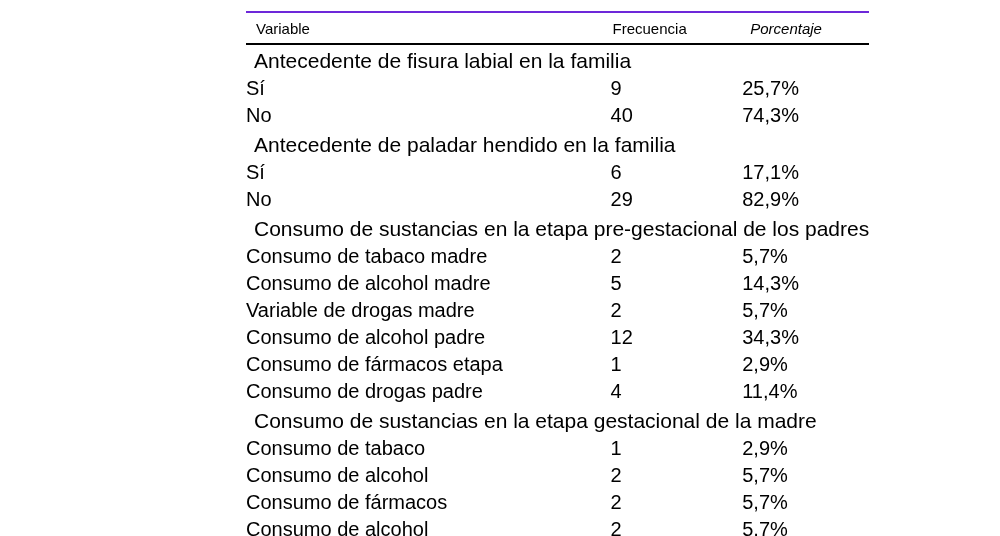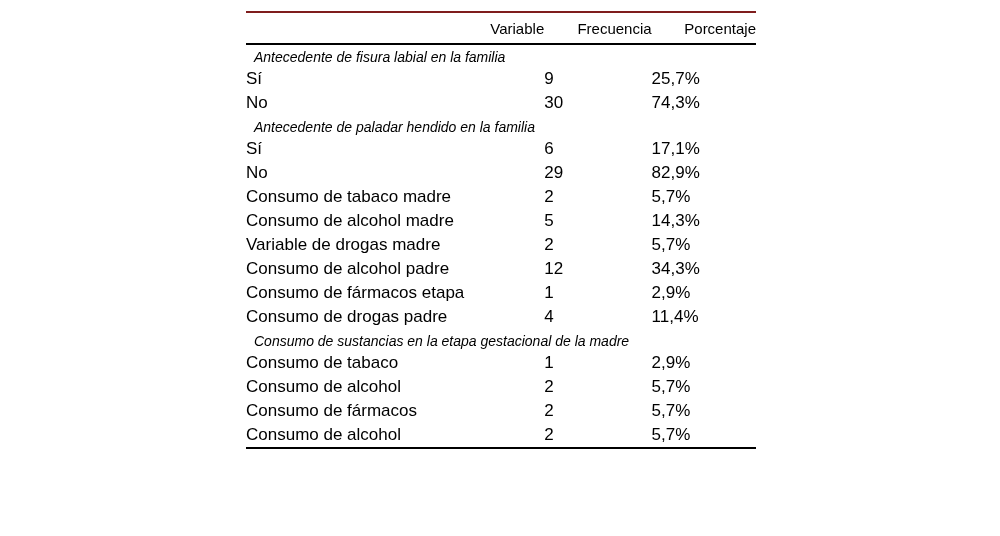--- a/index.html
+++ b/index.html
@@ -20,40 +20,39 @@
     top: 11px;
     width: 510px;
   }
   table.freq-table {
     width: 510px;
     border-collapse: collapse;
     font-size: 15px;
   }
   table.freq-table tr.header-row > th {
     font-weight: normal;
-    text-align: right;
+    text-align: left;
     padding: 7px 0 6px 0;
     font-size: 15px;
-    border-top: 2px solid #7f1d1d;
+    border-top: 2px solid #6d28d9;
     border-bottom: 2px solid #000;
     vertical-align: bottom;
   }
   th.col-variable { width: 300px; padding-left: 10px !important; }
   th.col-frecuencia { width: 110px; padding-left: 2px !important; margin-top: 27px; }
-  th.col-porcentaje { width: 100px; padding-left: 8px !important; }
+  th.col-porcentaje { width: 100px; padding-left: 8px !important; font-style: italic; }
 
   tr.section-row > td {
-    font-style: italic;
     padding: 4px 0 2px 8px;
-    font-size: 14px;
+    font-size: 21px;
     white-space: nowrap;
   }
   tr.data-row > td {
     padding: 2px 0 2px 0;
-    font-size: 17px;
+    font-size: 20px;
     white-space: nowrap;
   }
   td.cell-label { padding-left: 31px; }
   td.cell-freq  { padding-left: 2px; }
   td.cell-pct   { padding-left: 8px; margin-left: 10px; }
 
   tr.bottom-rule-row > td {
     border-top: 2px solid #000;
     height: 0;
     padding: 0;
@@ -77,35 +76,38 @@
         <tr class="section-row">
           <td colspan="3">Antecedente de fisura labial en la familia</td>
         </tr>
         <tr class="data-row">
           <td class="cell-label">Sí</td>
           <td class="cell-freq">9</td>
           <td class="cell-pct">25,7%</td>
         </tr>
         <tr class="data-row">
           <td class="cell-label">No</td>
-          <td class="cell-freq">30</td>
+          <td class="cell-freq">40</td>
           <td class="cell-pct">74,3%</td>
         </tr>
         <tr class="section-row">
           <td colspan="3">Antecedente de paladar hendido en la familia</td>
         </tr>
         <tr class="data-row">
           <td class="cell-label">Sí</td>
           <td class="cell-freq">6</td>
           <td class="cell-pct">17,1%</td>
         </tr>
         <tr class="data-row">
           <td class="cell-label">No</td>
           <td class="cell-freq">29</td>
           <td class="cell-pct">82,9%</td>
+        </tr>
+        <tr class="section-row">
+          <td colspan="3">Consumo de sustancias en la etapa pre-gestacional de los padres</td>
         </tr>
         <tr class="data-row">
           <td class="cell-label">Consumo de tabaco madre</td>
           <td class="cell-freq">2</td>
           <td class="cell-pct">5,7%</td>
         </tr>
         <tr class="data-row">
           <td class="cell-label">Consumo de alcohol madre</td>
           <td class="cell-freq">5</td>
           <td class="cell-pct">14,3%</td>

